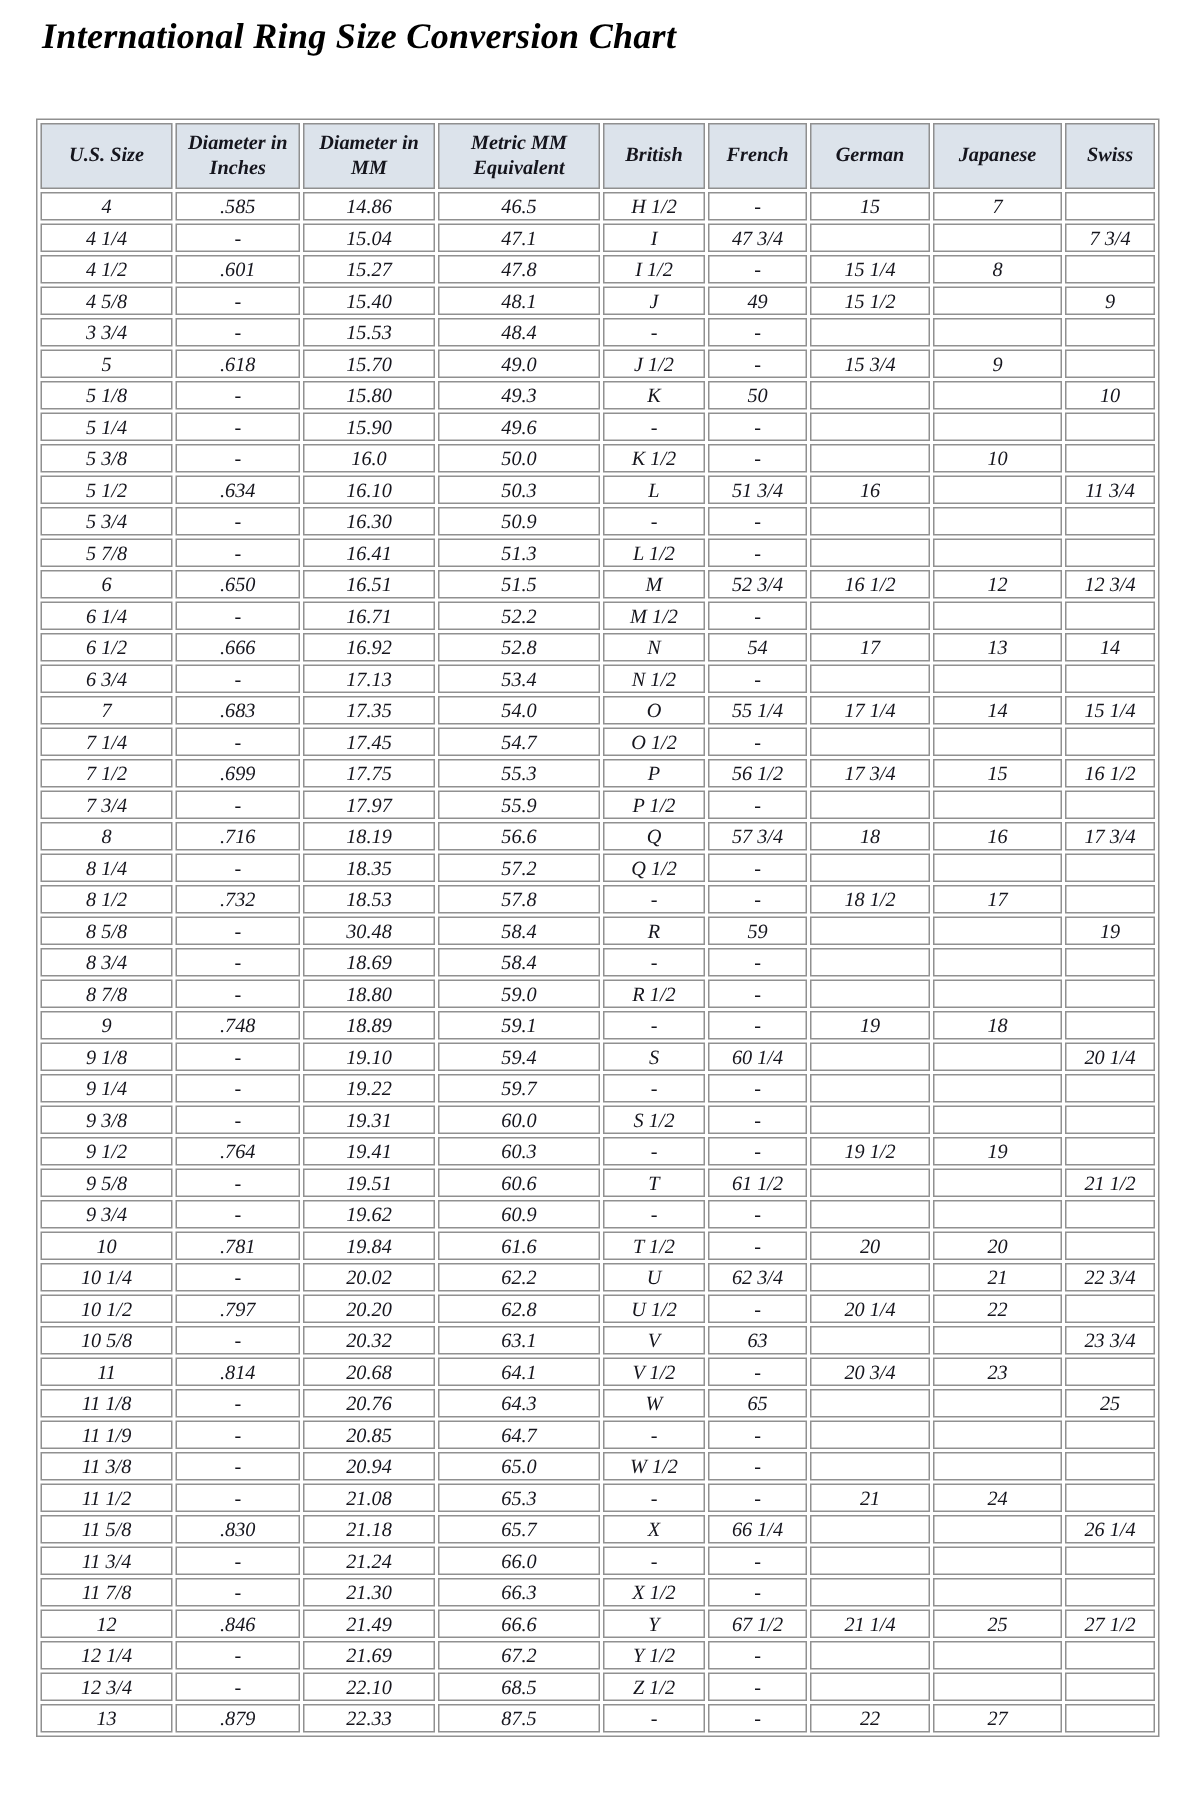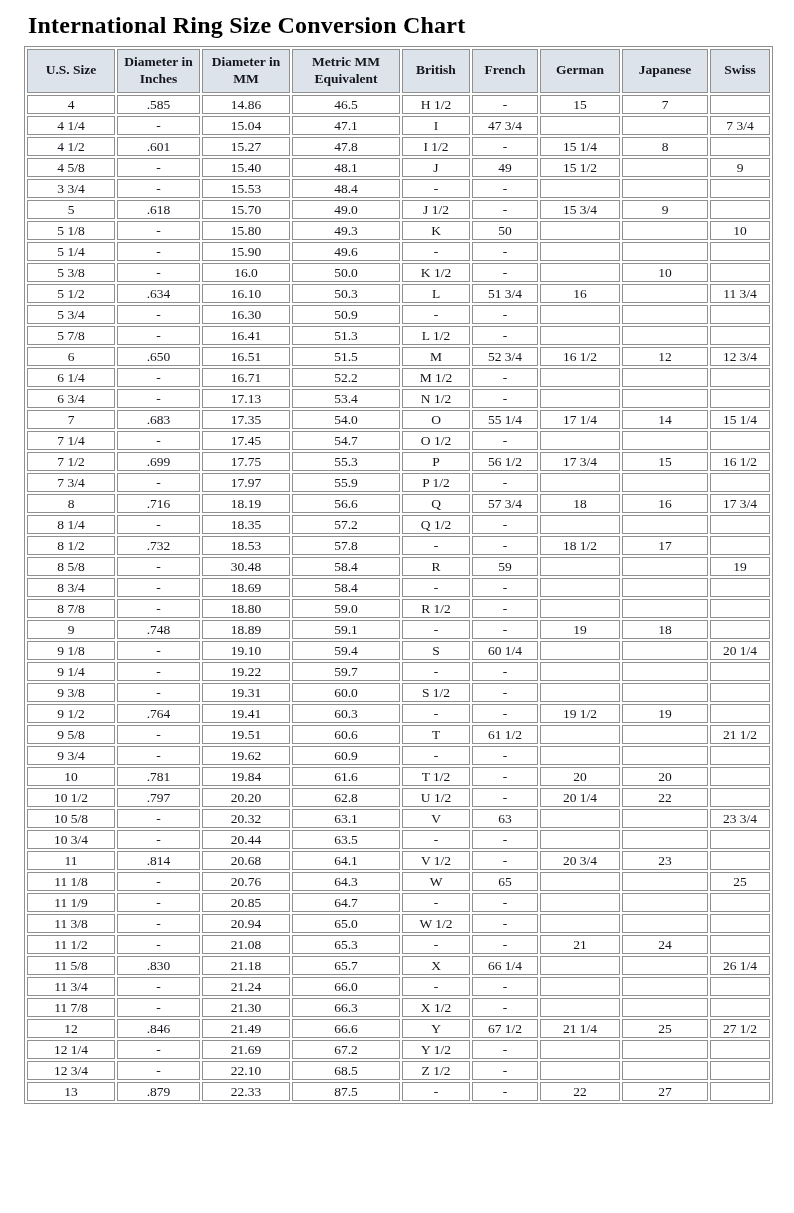--- a/index.html
+++ b/index.html
@@ -10,30 +10,31 @@
     --title-color:#000000;
   }
   *{box-sizing:border-box;}
   html,body{margin:0;padding:0;background:var(--page-bg);}
   body{font-family:"Liberation Serif","DejaVu Serif",serif;color:var(--text);}
   .page{
     width:794px;
     min-height:1213px;
     padding:8px 24px 20px 24px;
     background:var(--page-bg);
+    font-style:italic;
   }
   .title{
     font-size:24px;
     font-weight:bold;
     color:var(--title-color);
     margin:4px 0 0 4px;
     letter-spacing:0.2px;
     font-family:"Liberation Serif","DejaVu Serif",serif;
   }
-  .table-wrap{margin-top:7px;}
+  .table-wrap{margin-top:40px;}
   table.ring-table{
     border-collapse:separate;
     border-spacing:2px;
     table-layout:fixed;
     width:746px;
     background:var(--page-bg);
     border:1px solid var(--border);
   }
   table.ring-table col.c0{width:88px;}
   table.ring-table col.c1{width:83px;}
@@ -249,20 +250,31 @@
             <td>-</td>
             <td>16.71</td>
             <td>52.2</td>
             <td>M 1/2</td>
             <td>-</td>
             <td></td>
             <td></td>
             <td></td>
           </tr>
           <tr>
+            <td>6 1/2</td>
+            <td>.666</td>
+            <td>16.92</td>
+            <td>52.8</td>
+            <td>N</td>
+            <td>54</td>
+            <td>17</td>
+            <td>13</td>
+            <td>14</td>
+          </tr>
+          <tr>
             <td>6 3/4</td>
             <td>-</td>
             <td>17.13</td>
             <td>53.4</td>
             <td>N 1/2</td>
             <td>-</td>
             <td></td>
             <td></td>
             <td></td>
           </tr>
@@ -458,51 +470,51 @@
             <td>.781</td>
             <td>19.84</td>
             <td>61.6</td>
             <td>T 1/2</td>
             <td>-</td>
             <td>20</td>
             <td>20</td>
             <td></td>
           </tr>
           <tr>
+            <td>10 1/4</td>
+            <td>-</td>
+            <td>20.02</td>
+            <td>62.2</td>
+            <td>U</td>
+            <td>62 3/4</td>
+            <td></td>
+            <td>21</td>
+            <td>22 3/4</td>
+          </tr>
+          <tr>
             <td>10 1/2</td>
             <td>.797</td>
             <td>20.20</td>
             <td>62.8</td>
             <td>U 1/2</td>
             <td>-</td>
             <td>20 1/4</td>
             <td>22</td>
             <td></td>
           </tr>
           <tr>
             <td>10 5/8</td>
             <td>-</td>
             <td>20.32</td>
             <td>63.1</td>
             <td>V</td>
             <td>63</td>
             <td></td>
             <td></td>
             <td>23 3/4</td>
-          </tr>
-          <tr>
-            <td>10 3/4</td>
-            <td>-</td>
-            <td>20.44</td>
-            <td>63.5</td>
-            <td>-</td>
-            <td>-</td>
-            <td></td>
-            <td></td>
-            <td></td>
           </tr>
           <tr>
             <td>11</td>
             <td>.814</td>
             <td>20.68</td>
             <td>64.1</td>
             <td>V 1/2</td>
             <td>-</td>
             <td>20 3/4</td>
             <td>23</td>

